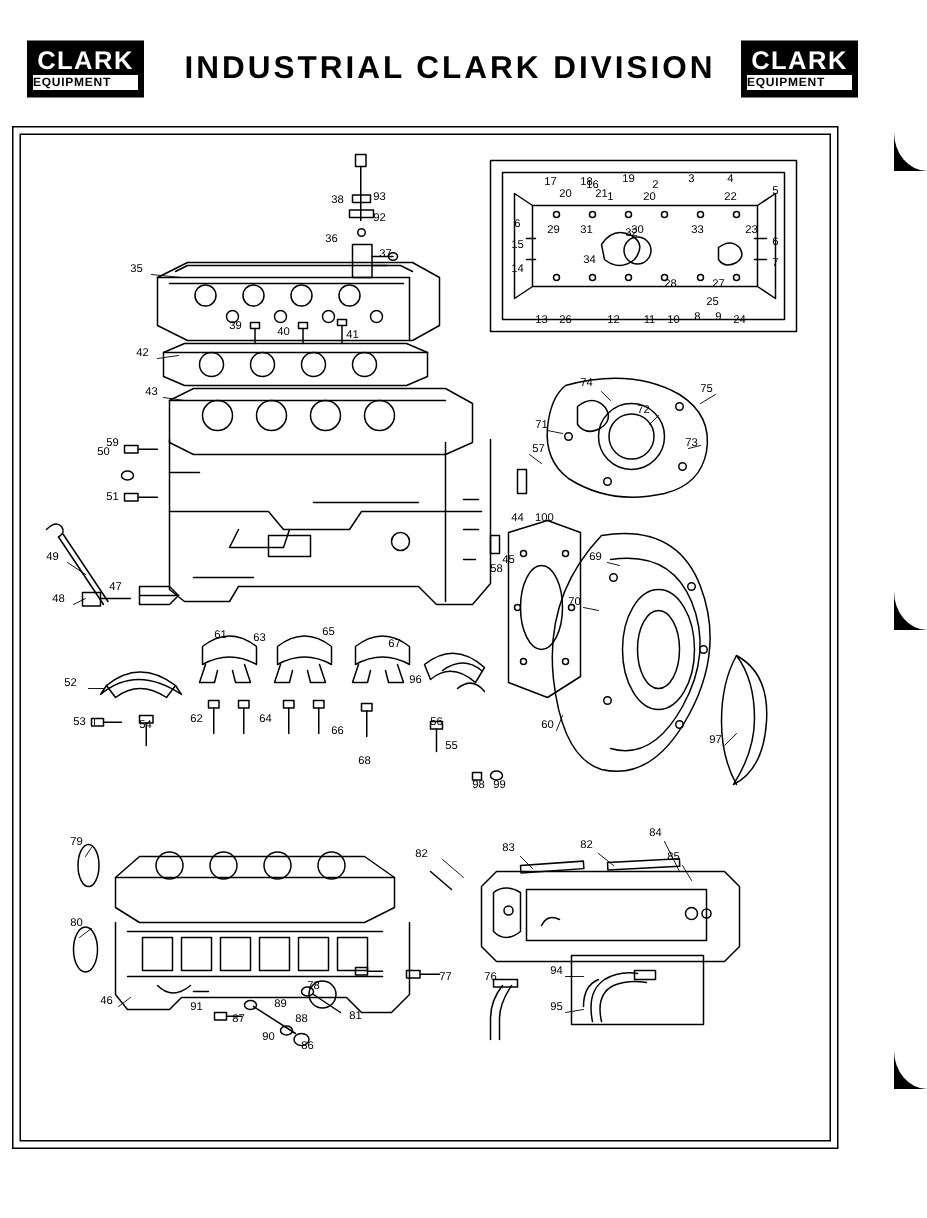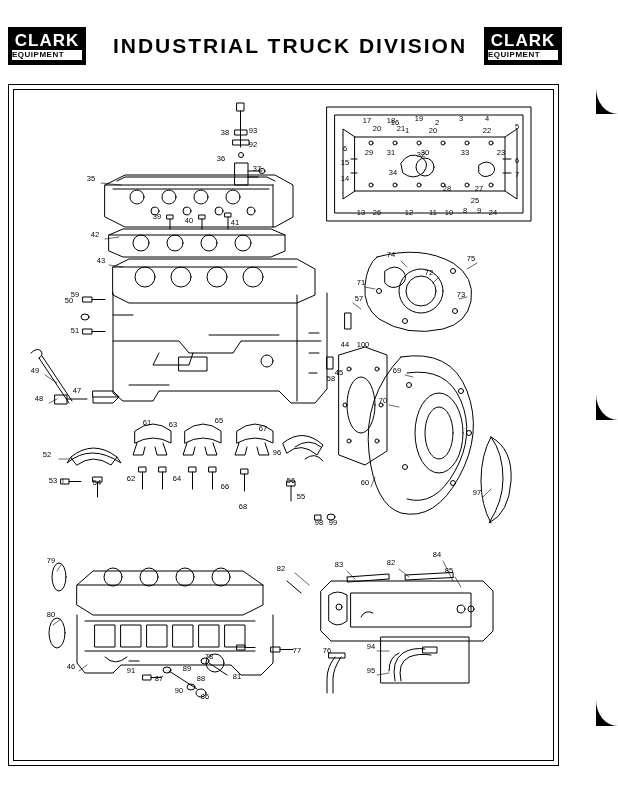--- a/index.html
+++ b/index.html
@@ -1,20 +1,20 @@
 <!DOCTYPE html>
 <html><head>
 <meta charset="utf-8">
 <style>
   html,body{margin:0;padding:0;background:#fff;}
   body{width:618px;height:812px;font-family:"Liberation Sans",sans-serif;color:#000;position:relative;overflow:hidden;}
   .page{position:absolute;inset:0;background:#ffffff;}
 
   
-  .header{position:absolute;left:0;top:22px;width:536px;height:48px;}
+  .header{position:absolute;left:10px;top:22px;width:536px;height:48px;}
   .logo{position:absolute;width:78px;height:38px;background:#000;color:#fff;
         display:flex;flex-direction:column;align-items:center;justify-content:center;}
   .logo .l1{font-size:17px;font-weight:bold;letter-spacing:1px;line-height:17px;}
   .logo .l2{font-size:8px;font-weight:bold;letter-spacing:.5px;line-height:10px;background:#fff;color:#000;
             width:70px;margin-top:1px;}
   #logo-left{left:8px;top:5px;}
   #logo-right{left:484px;top:5px;}
   .header-title{position:absolute;left:100px;top:12px;width:380px;text-align:center;
                 font-size:21px;font-weight:bold;letter-spacing:2px;}
 
@@ -37,21 +37,21 @@
 </head>
 <body>
 
 <div class="page">
 
   <div class="header">
     <div class="logo" id="logo-left">
       <div class="l1">CLARK</div>
       <div class="l2">EQUIPMENT</div>
     </div>
-    <div class="header-title">INDUSTRIAL  TRUCK  DIVISION</div>
+    <div class="header-title">INDUSTRIAL  CLARK  DIVISION</div>
     <div class="logo" id="logo-right">
       <div class="l1">CLARK</div>
       <div class="l2">EQUIPMENT</div>
     </div>
   </div>
 
   <div class="notch" id="notch1">
       <i></i>
     </div>
   <div class="notch" id="notch2">

